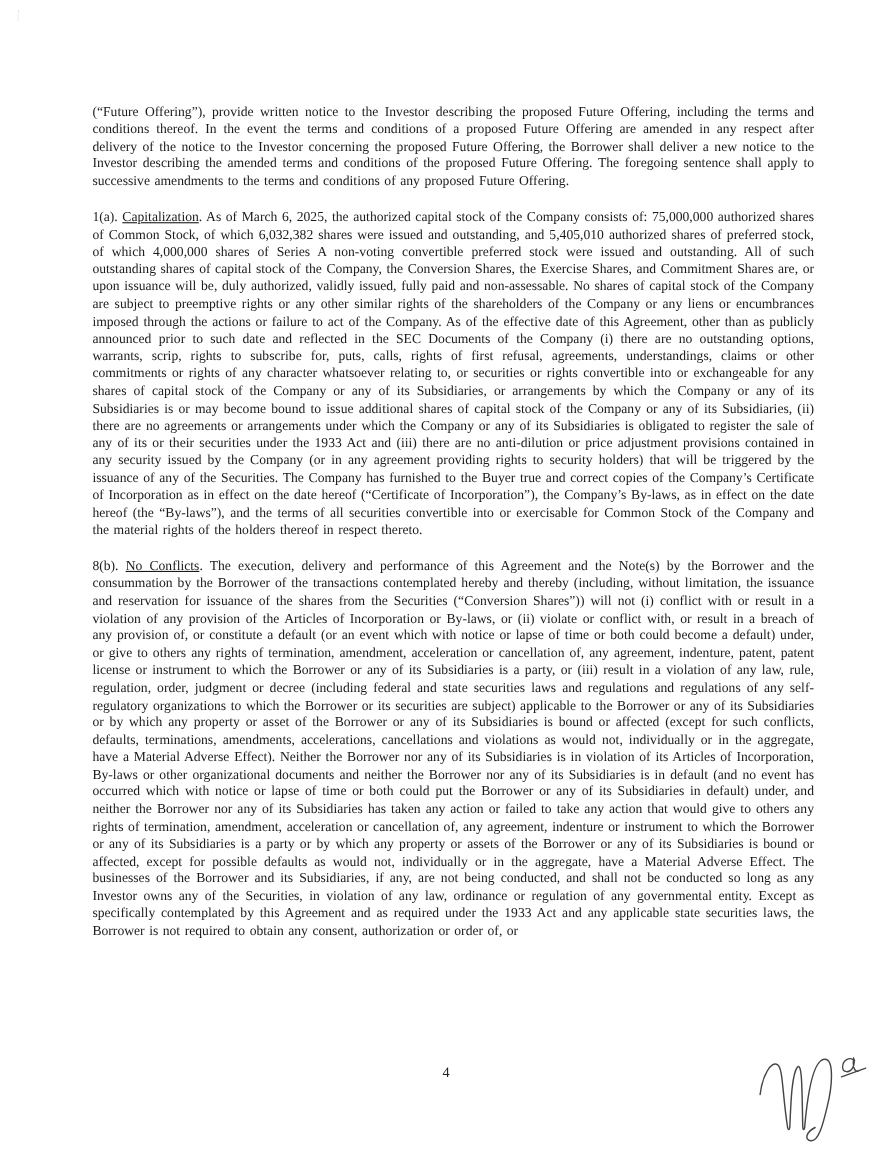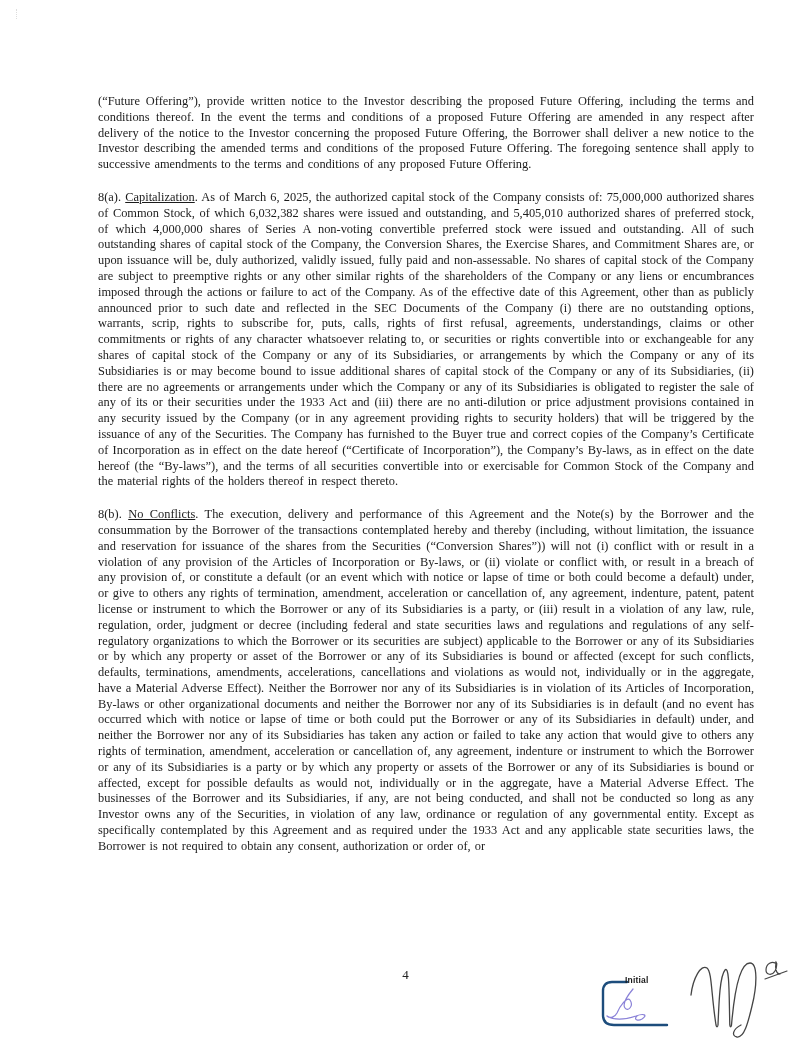--- a/index.html
+++ b/index.html
@@ -7,21 +7,21 @@
     width: 811px; height: 1050px;
     background: #ffffff;
     position: relative;
     overflow: hidden;
     font-family: "Liberation Serif", serif;
     color: #1b1b1b;
   }
   .page { position: absolute; inset: 0; }
   .content {
     position: absolute;
-    left: 98px; top: 94px;
+    left: 84px; top: 94px;
     width: 656px;
   }
   .para {
     font-size: 12.4px;
     line-height: 15.8px;
     text-align: justify;
     margin: 0 0 17px 0;
     word-spacing: 1px;
   }
   .para:last-child { margin-bottom: 0; }
@@ -65,37 +65,30 @@
 <body>
 
 <div class="page">
 
   <div class="scan-artifact"></div>
 
   <div class="content">
 
     <p class="para"><span>(“Future Offering”), provide written notice to the Investor describing the proposed Future Offering, including the terms and conditions thereof. In the event the terms and conditions of a proposed Future Offering are amended in any respect after delivery of the notice to the Investor concerning the proposed Future Offering, the Borrower shall deliver a new notice to the Investor describing the amended terms and conditions of the proposed Future Offering. The foregoing sentence shall apply to successive amendments to the terms and conditions of any proposed Future Offering.</span></p>
 
-    <p class="para"><span>8(a).</span>
+    <p class="para"><span>1(a).</span>
 <span class="section-heading">Capitalization</span><span>. As of March 6, 2025, the authorized capital stock of the Company consists of: 75,000,000 authorized shares of Common Stock, of which 6,032,382 shares were issued and outstanding, and 5,405,010 authorized shares of preferred stock, of which 4,000,000 shares of Series A non-voting convertible preferred stock were issued and outstanding. All of such outstanding shares of capital stock of the Company, the Conversion Shares, the Exercise Shares, and Commitment Shares are, or upon issuance will be, duly authorized, validly issued, fully paid and non-assessable. No shares of capital stock of the Company are subject to preemptive rights or any other similar rights of the shareholders of the Company or any liens or encumbrances imposed through the actions or failure to act of the Company. As of the effective date of this Agreement, other than as publicly announced prior to such date and reflected in the SEC Documents of the Company (i) there are no outstanding options, warrants, scrip, rights to subscribe for, puts, calls, rights of first refusal, agreements, understandings, claims or other commitments or rights of any character whatsoever relating to, or securities or rights convertible into or exchangeable for any shares of capital stock of the Company or any of its Subsidiaries, or arrangements by which the Company or any of its Subsidiaries is or may become bound to issue additional shares of capital stock of the Company or any of its Subsidiaries, (ii) there are no agreements or arrangements under which the Company or any of its Subsidiaries is obligated to register the sale of any of its or their securities under the 1933 Act and (iii) there are no anti-dilution or price adjustment provisions contained in any security issued by the Company (or in any agreement providing rights to security holders) that will be triggered by the issuance of any of the Securities. The Company has furnished to the Buyer true and correct copies of the Company’s Certificate of Incorporation as in effect on the date hereof (“Certificate of Incorporation”), the Company’s By-laws, as in effect on the date hereof (the “By-laws”), and the terms of all securities convertible into or exercisable for Common Stock of the Company and the material rights of the holders thereof in respect thereto.</span></p>
 
     <p class="para"><span>8(b).</span>
 <span class="section-heading">No Conflicts</span><span>. The execution, delivery and performance of this Agreement and the Note(s) by the Borrower and the consummation by the Borrower of the transactions contemplated hereby and thereby (including, without limitation, the issuance and reservation for issuance of the shares from the Securities (“Conversion Shares”)) will not (i) conflict with or result in a violation of any provision of the Articles of Incorporation or By-laws, or (ii) violate or conflict with, or result in a breach of any provision of, or constitute a default (or an event which with notice or lapse of time or both could become a default) under, or give to others any rights of termination, amendment, acceleration or cancellation of, any agreement, indenture, patent, patent license or instrument to which the Borrower or any of its Subsidiaries is a party, or (iii) result in a violation of any law, rule, regulation, order, judgment or decree (including federal and state securities laws and regulations and regulations of any self-regulatory organizations to which the Borrower or its securities are subject) applicable to the Borrower or any of its Subsidiaries or by which any property or asset of the Borrower or any of its Subsidiaries is bound or affected (except for such conflicts, defaults, terminations, amendments, accelerations, cancellations and violations as would not, individually or in the aggregate, have a Material Adverse Effect). Neither the Borrower nor any of its Subsidiaries is in violation of its Articles of Incorporation, By-laws or other organizational documents and neither the Borrower nor any of its Subsidiaries is in default (and no event has occurred which with notice or lapse of time or both could put the Borrower or any of its Subsidiaries in default) under, and neither the Borrower nor any of its Subsidiaries has taken any action or failed to take any action that would give to others any rights of termination, amendment, acceleration or cancellation of, any agreement, indenture or instrument to which the Borrower or any of its Subsidiaries is a party or by which any property or assets of the Borrower or any of its Subsidiaries is bound or affected, except for possible defaults as would not, individually or in the aggregate, have a Material Adverse Effect. The businesses of the Borrower and its Subsidiaries, if any, are not being conducted, and shall not be conducted so long as any Investor owns any of the Securities, in violation of any law, ordinance or regulation of any governmental entity. Except as specifically contemplated by this Agreement and as required under the 1933 Act and any applicable state securities laws, the Borrower is not required to obtain any consent, authorization or order of, or</span></p>
 
   </div>
 
   <div class="page-number">4</div>
 
-  <div class="initial-stamp">
-    <svg width="78" height="62" viewBox="0 0 78 62">
-      <path d="M 31 8 H 16 Q 7 8 7 17 V 41 Q 7 51 18 51 H 71" fill="none" stroke-width="2.4" stroke-linecap="round" stroke="#1d4d7c"></path>
-      <path d="M 37 15 C 32 21 26 30 29 34 C 32 38 38 32 34 26 C 31 22 24 32 21 39 C 19 43 14 45 11 42 M 11 42 C 19 47 31 45 40 42 C 48 39 52 41 46 45 C 42 47.5 37 45.5 41 42" fill="none" stroke-width="1.2" stroke-linecap="round" stroke="#8a82d8"></path>
-    </svg>
-    <span class="stamp-label">Initial</span>
-  </div>
 
   <div class="signature">
     <svg width="152" height="102" viewBox="0 0 152 102">
       <path d="M 33 47 C 35 30 43 16 49 20 C 54 24 53 45 58 77 C 58.6 79.5 59.6 79.5 60 77 C 61 52 62 28 67 22 C 71.5 17.5 71 45 71.8 77 C 72 79.5 73 79.5 73.5 77 C 76 48 81 15 92 15 C 100 15 99 38 94 58 C 90 75 86 90 79 89 C 73 88 75 81 83 77" fill="none" stroke-width="1.3" stroke-linecap="round" stroke-linejoin="round" stroke="#454545"></path>
       <path d="M 119 16 C 114 12 108 16 108 22 C 108 27 114 28 117 23 C 119 20 119 15 118 14 C 117 20 118 26 122 26" fill="none" stroke-width="1.2" stroke-linecap="round" stroke="#454545"></path>
       <path d="M 107 31 L 129 23" fill="none" stroke-width="1.2" stroke-linecap="round" stroke="#454545"></path>
     </svg>
   </div>
 
 </div>

